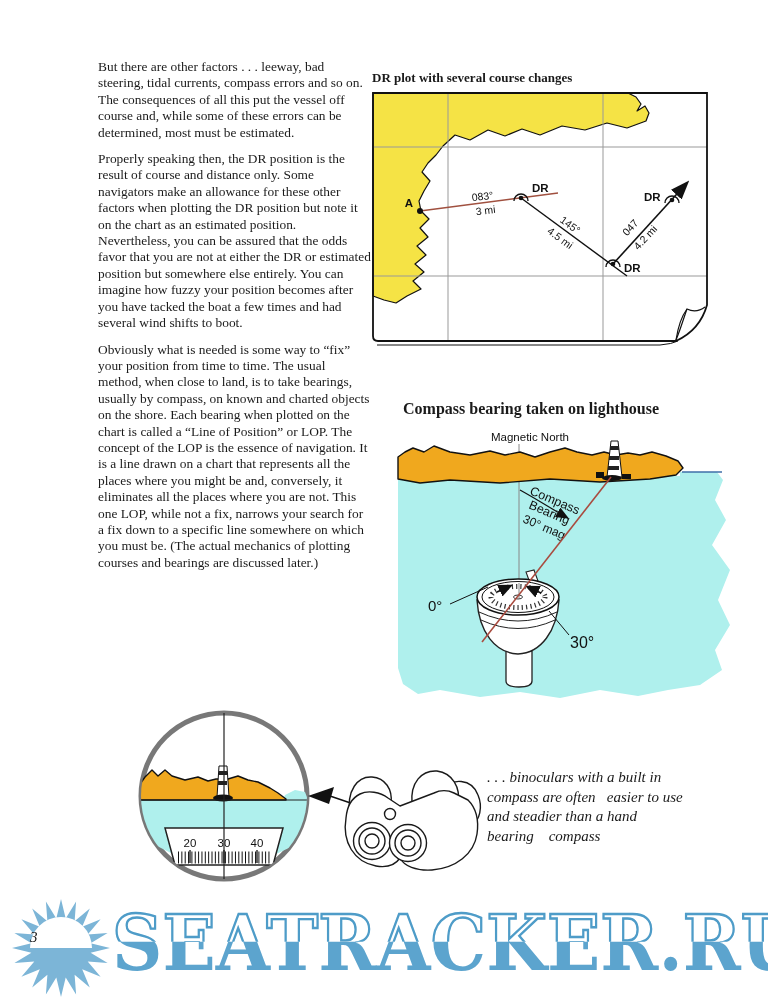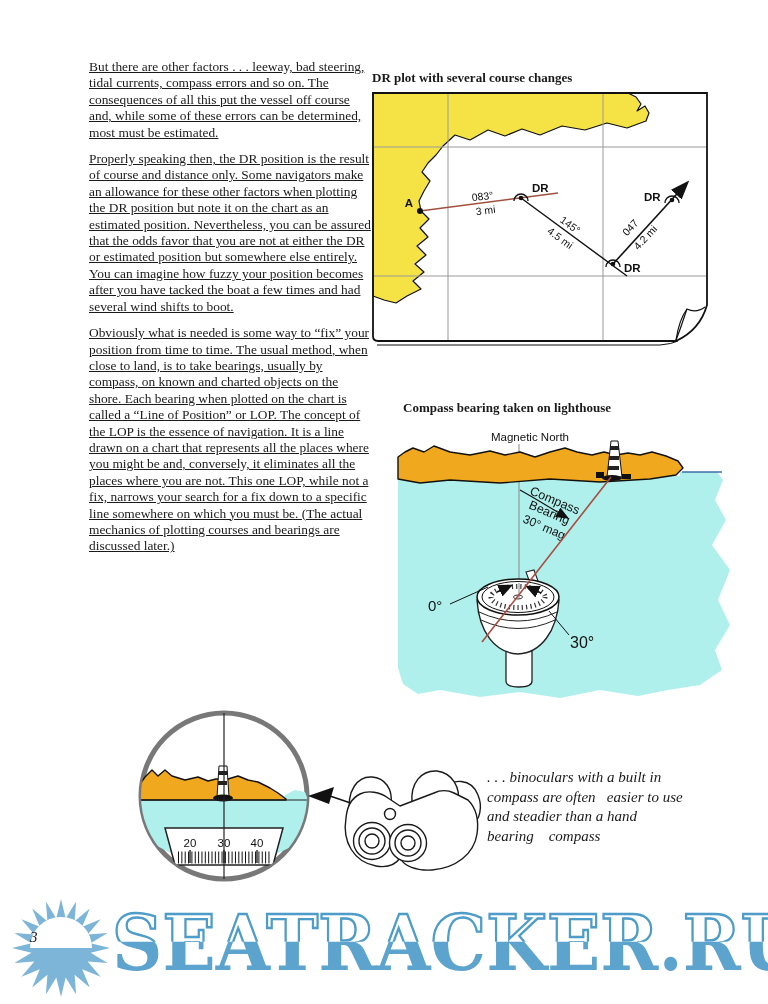--- a/index.html
+++ b/index.html
@@ -1,25 +1,25 @@
 <!DOCTYPE html>
 <html><head>
 <meta charset="utf-8">
 <style>
   html,body{margin:0;padding:0;}
   body{width:768px;height:1004px;position:relative;background:#ffffff;overflow:hidden;
        font-family:"Liberation Serif", serif;color:#1a1a1a;}
   .abs{position:absolute;}
   
   .text-col{left:86px;top:59px;width:286px;font-size:13.4px;line-height:16.4px;}
-  .text-col p{margin:0 0 10px 3px;text-decoration:underline;}
+  .text-col p{margin:0 0 10px 12px;}
   
   .diag-title{font-weight:bold;}
   .dr-title{left:372px;top:70px;font-size:13px;}
-  .bearing-title{left:403px;top:400px;font-size:13px;}
+  .bearing-title{left:403px;top:400px;font-size:16px;}
   
   .caption{left:487px;top:768px;width:248px;font-style:italic;font-size:15px;
            line-height:19.5px;white-space:pre-wrap;}
   
   .page-num{left:30px;top:929px;font-style:italic;font-size:15px;z-index:6;color:#111;}
   .wm-wrap{left:112px;top:899px;width:656px;height:100px;z-index:4;}
   .wm-layer{position:absolute;left:0;top:0;white-space:nowrap;
             font-family:"DejaVu Serif", serif;font-weight:bold;font-size:76px;
             letter-spacing:0px;transform:scaleX(0.92);transform-origin:left top;}
   .wm-top{color:#ffffff;-webkit-text-stroke:2.4px #4e9cc8;

